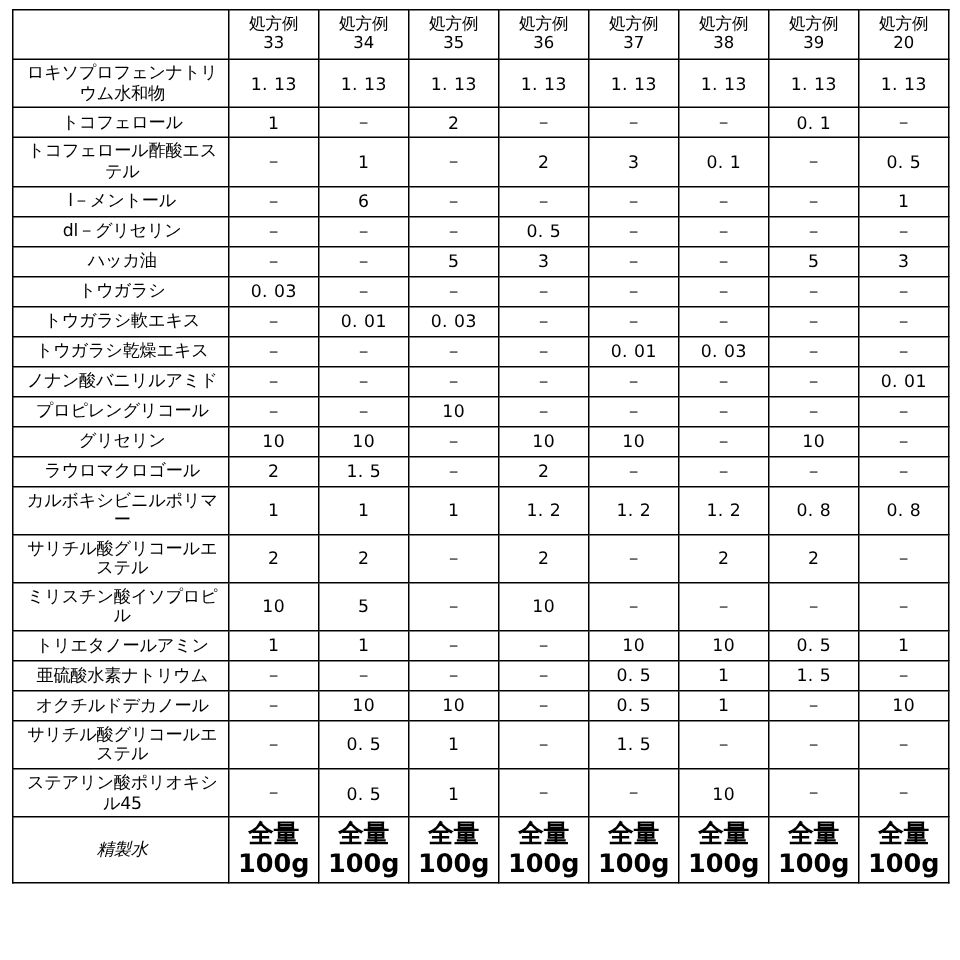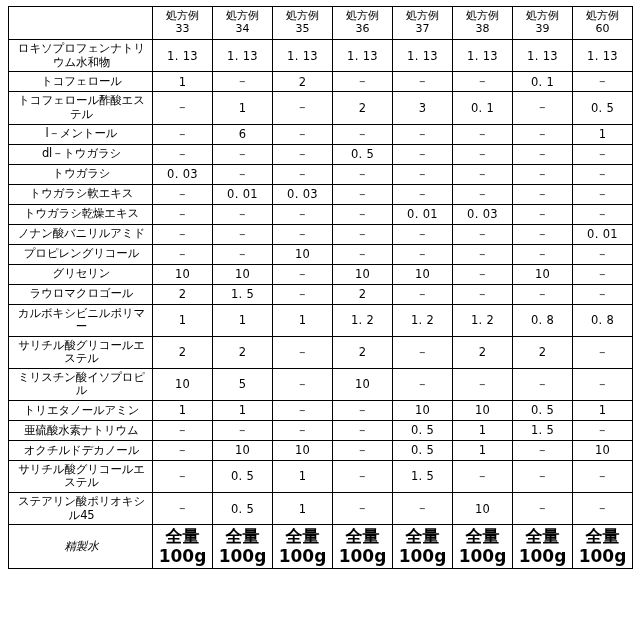--- a/index.html
+++ b/index.html
@@ -58,21 +58,21 @@
         <th class="colhead">
           <span class="nm">処方例</span>
           <span class="nm">38</span>
         </th>
         <th class="colhead">
           <span class="nm">処方例</span>
           <span class="nm">39</span>
         </th>
         <th class="colhead">
           <span class="nm">処方例</span>
-          <span class="nm">60</span>
+          <span class="nm">20</span>
         </th>
       </tr>
     </thead>
     <tbody>
       <tr>
         <td class="rowname">ロキソプロフェンナトリウム水和物</td>
         <td class="val">1. 13</td>
         <td class="val">1. 13</td>
         <td class="val">1. 13</td>
         <td class="val">1. 13</td>
@@ -108,29 +108,40 @@
         <td class="val">－</td>
         <td class="val">6</td>
         <td class="val">－</td>
         <td class="val">－</td>
         <td class="val">－</td>
         <td class="val">－</td>
         <td class="val">－</td>
         <td class="val">1</td>
       </tr>
       <tr>
-        <td class="rowname">dl－トウガラシ</td>
-        <td class="val">－</td>
-        <td class="val">－</td>
-        <td class="val">－</td>
-        <td class="val">0. 5</td>
-        <td class="val">－</td>
-        <td class="val">－</td>
-        <td class="val">－</td>
-        <td class="val">－</td>
+        <td class="rowname">dl－グリセリン</td>
+        <td class="val">－</td>
+        <td class="val">－</td>
+        <td class="val">－</td>
+        <td class="val">0. 5</td>
+        <td class="val">－</td>
+        <td class="val">－</td>
+        <td class="val">－</td>
+        <td class="val">－</td>
+      </tr>
+      <tr>
+        <td class="rowname">ハッカ油</td>
+        <td class="val">－</td>
+        <td class="val">－</td>
+        <td class="val">5</td>
+        <td class="val">3</td>
+        <td class="val">－</td>
+        <td class="val">－</td>
+        <td class="val">5</td>
+        <td class="val">3</td>
       </tr>
       <tr>
         <td class="rowname">トウガラシ</td>
         <td class="val">0. 03</td>
         <td class="val">－</td>
         <td class="val">－</td>
         <td class="val">－</td>
         <td class="val">－</td>
         <td class="val">－</td>
         <td class="val">－</td>

